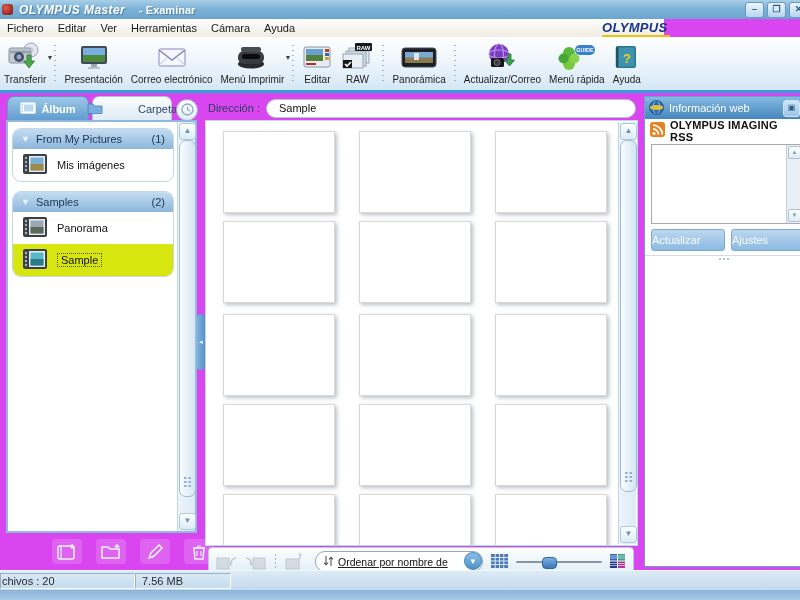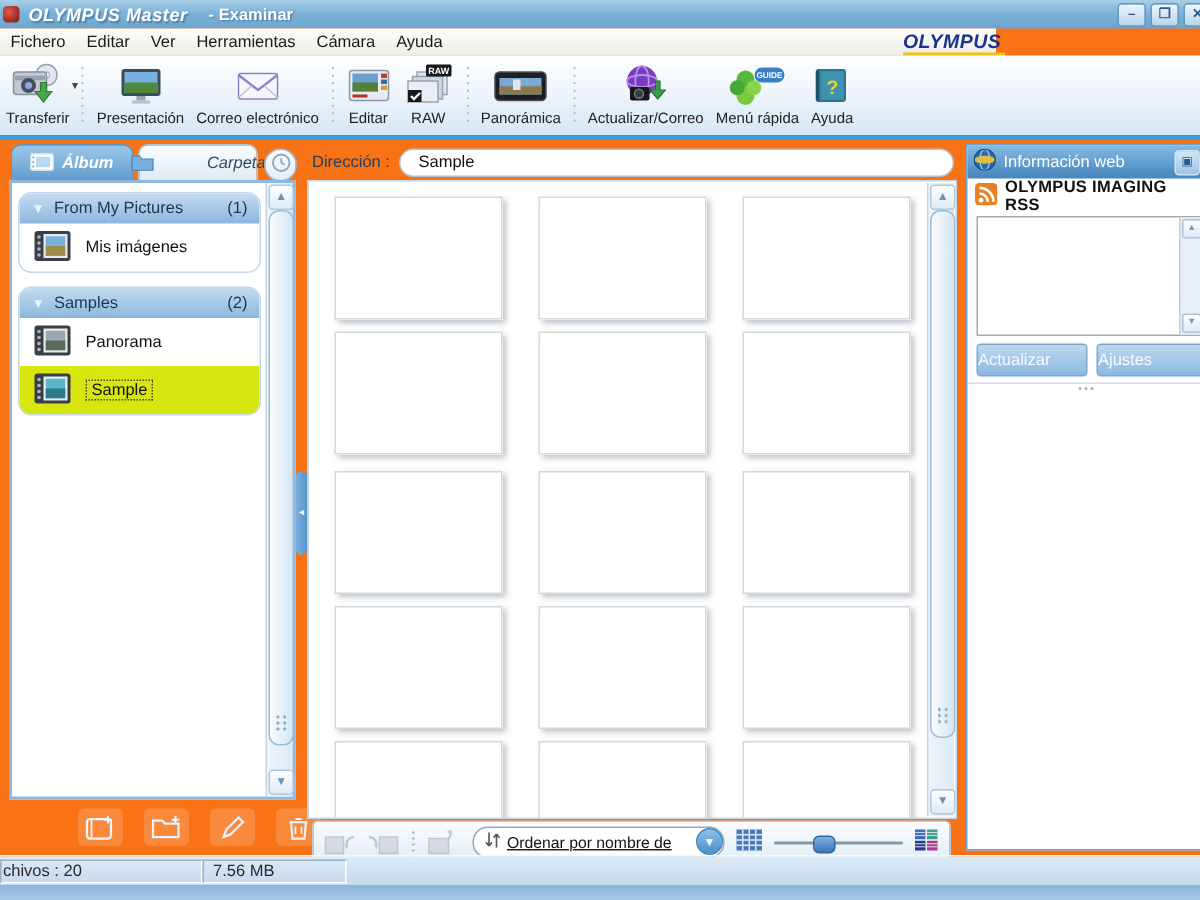--- a/index.html
+++ b/index.html
@@ -1,17 +1,17 @@
 <!DOCTYPE html>
 <html><head>
 <meta charset="utf-8">
 <style>
   html,body{margin:0;padding:0;background:#fff;}
   #screen{position:relative;width:800px;height:600px;overflow:hidden;
-    font-family:"Liberation Sans",sans-serif;background:#f97316;font-size:11px;color:#222;}
+    font-family:"Liberation Sans",sans-serif;background:#d946ef;font-size:11px;color:#222;}
 
   
   .titlebar{position:absolute;left:0;top:0;width:800px;height:19px;
     background:linear-gradient(180deg,#a9cfe7 0%,#7db3d8 45%,#6aa5cf 100%);
     display:flex;align-items:center;color:#fff;}
   .app-icon{width:11px;height:11px;margin-left:2px;border-radius:3px;
     background:radial-gradient(circle at 35% 35%,#e05a4a,#7a1410);}
   .app-title{font-size:12px;font-weight:bold;font-style:italic;margin-left:6px;
     text-shadow:1px 1px 1px rgba(40,80,120,.5);letter-spacing:.4px;}
   .app-mode{font-size:11px;font-weight:bold;margin-left:14px;text-shadow:1px 1px 1px rgba(40,80,120,.5);}
@@ -37,21 +37,21 @@
     height:48px;padding:1px 4px 0 4px;position:relative;}
   .tool-ico{height:32px;display:flex;align-items:center;justify-content:center;}
   .tool-label{font-size:10px;color:#222;white-space:nowrap;margin-top:1px;}
   .tool-sep{width:4px;height:40px;margin:3px 3px 0 3px;
     background:radial-gradient(circle,#a8b8c6 0.8px,transparent 1px) 0 0/4px 5px repeat-y;}
   .dd-arrow{position:absolute;right:-3px;top:14px;font-size:7px;color:#444;}
   .toolbar-line{position:absolute;left:0;top:90px;width:800px;height:3px;background:#35a0d5;}
 
   
   .tab{position:absolute;top:96px;height:25px;border-radius:7px 7px 0 0;display:flex;
-    align-items:center;gap:5px;justify-content:center;box-sizing:border-box;font-size:11px;font-style:italic;}
+    align-items:center;gap:5px;justify-content:center;box-sizing:border-box;font-size:11px;}
   .tab.active{left:7px;width:82px;background:linear-gradient(180deg,#9cc8e8,#5e9bcd);
     color:#fff;font-weight:bold;border:1px solid #5e96c4;border-bottom:none;}
   .tab.inactive{left:92px;width:80px;background:linear-gradient(180deg,#fbfdfe,#ddeaf5);
     color:#2d4a66;border:1px solid #aac6dc;border-bottom:none;gap:35px;}
   .clock-btn{position:absolute;left:176px;top:99px;width:20px;height:20px;border-radius:50%;
     background:linear-gradient(180deg,#fdfefe,#e2edf6);border:1px solid #9cbbd4;
     display:flex;align-items:center;justify-content:center;}
   .side-panel{position:absolute;left:6px;top:120px;width:191px;height:413px;background:#fff;
     border:2px solid #8fb8dc;box-sizing:border-box;}
   .side-list{position:absolute;left:4px;top:6px;width:162px;}
@@ -208,20 +208,32 @@
     <div class="tool-btn">
       <div class="tool-ico">
         <svg width="30" height="29" viewBox="0 0 30 29">
           <rect x="2" y="6" width="26" height="17" rx="1.5" fill="#f6f6ff" stroke="#8a85c0"></rect>
           <path d="M2 7 L15 17 L28 7" fill="none" stroke="#8a85c0" stroke-width="1.5"></path>
           <path d="M2 22 L11 14 M28 22 L19 14" stroke="#c0bcdc" stroke-width="1"></path>
         </svg>
       </div>
       <div class="tool-label">Correo electrónico</div>
     </div>
+    <div class="tool-btn">
+      <div class="tool-ico">
+        <svg width="32" height="29" viewBox="0 0 32 29">
+          <ellipse cx="15" cy="21" rx="13" ry="4.5" fill="#26282c"></ellipse>
+          <rect x="2" y="8" width="26" height="13" rx="6" fill="#383b42"></rect>
+          <rect x="6" y="11" width="18" height="5" rx="2.5" fill="#0c0c0e"></rect>
+          <rect x="5" y="4" width="20" height="5" rx="2" fill="#4a4d54"></rect>
+        </svg>
+      </div>
+      <span class="dd-arrow">▼</span>
+      <div class="tool-label">Menú Imprimir</div>
+    </div>
     <div class="tool-sep"></div>
     <div class="tool-btn">
       <div class="tool-ico">
         <svg width="30" height="29" viewBox="0 0 30 29">
           <rect x="2" y="4" width="26" height="20" rx="2" fill="#e8ecf2" stroke="#8898a8"></rect>
           <rect x="4" y="6" width="17" height="12" fill="#6aa0d0"></rect>
           <rect x="4" y="12" width="17" height="6" fill="#55803c"></rect>
           <rect x="23" y="6" width="4" height="3" fill="#c04030"></rect>
           <rect x="23" y="10" width="4" height="3" fill="#3868b0"></rect>
           <rect x="23" y="14" width="4" height="3" fill="#d0a030"></rect>

